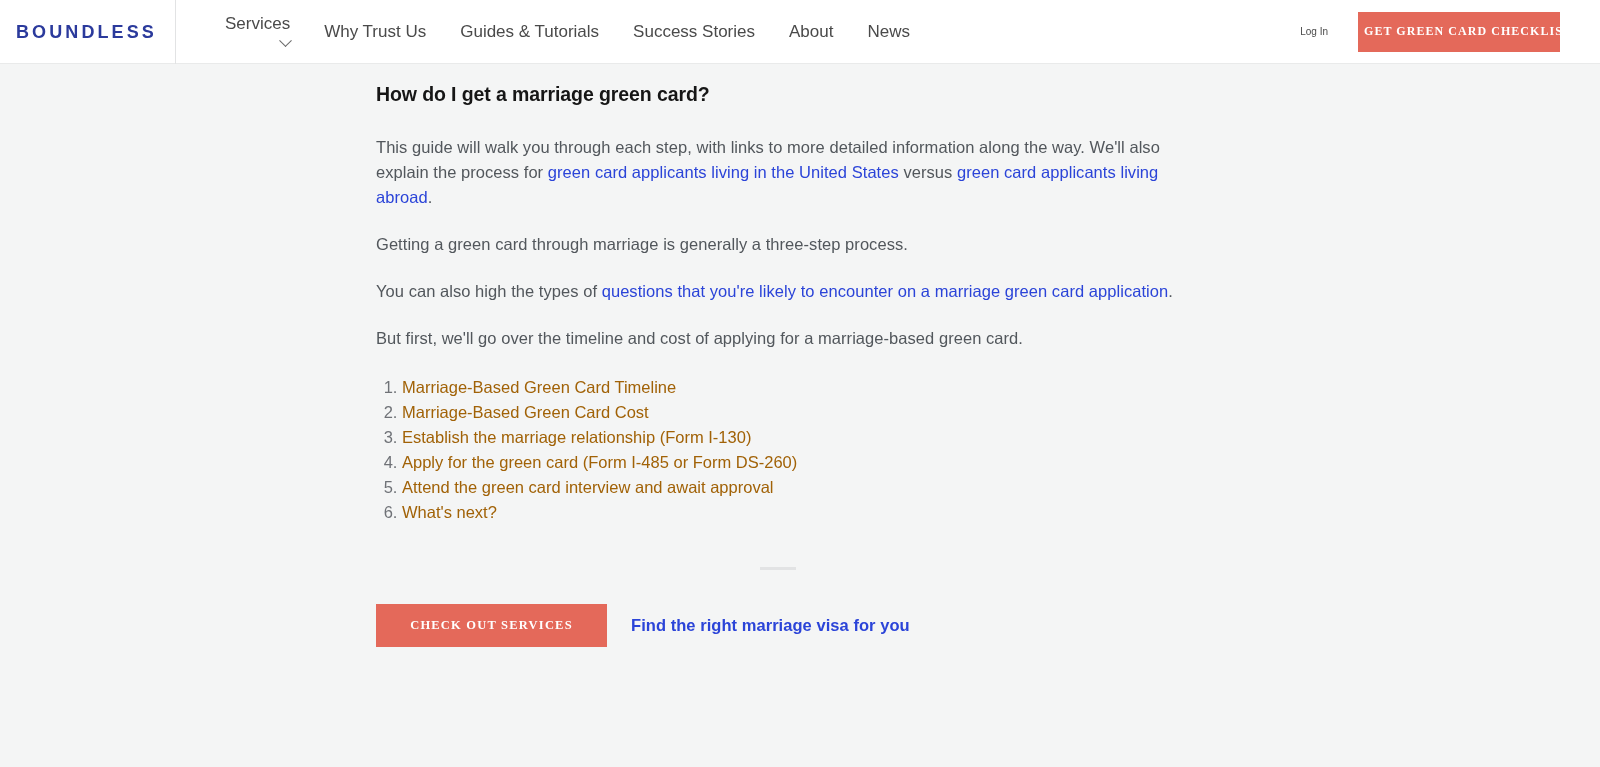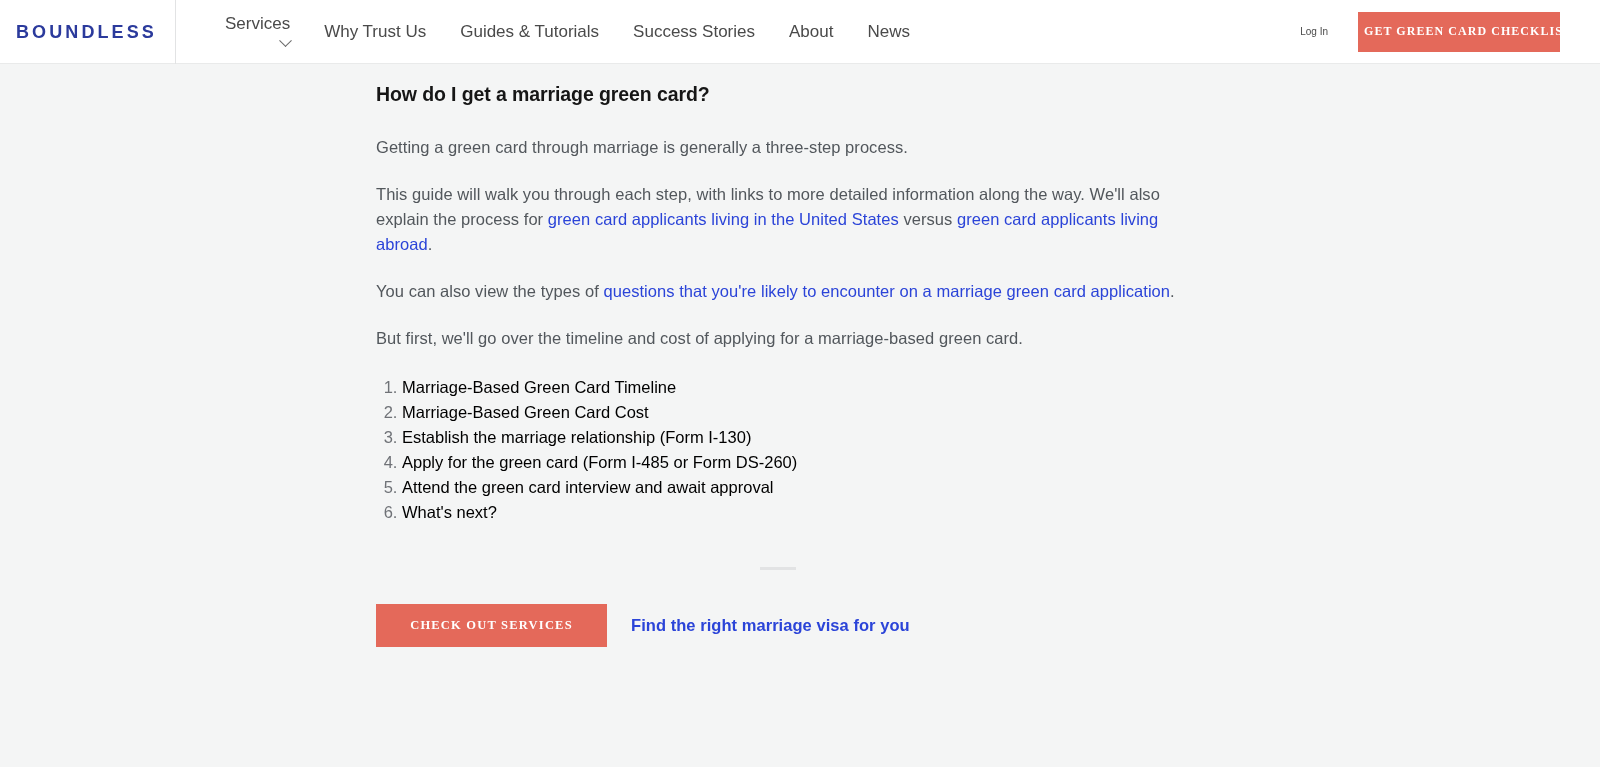--- a/index.html
+++ b/index.html
@@ -145,21 +145,21 @@
     padding-left: 26px;
     list-style-position: outside;
   }
   ol.toc li {
     font-size: 16.5px;
     line-height: 25px;
     color: #6f7277;
     margin-bottom: 0;
   }
   ol.toc li a {
-    color: #000000;
+    color: #a16207;
     text-decoration: none;
     cursor: pointer;
   }
 
   .divider-wrap {
     width: 100%;
     display: flex;
     justify-content: center;
     margin: 42px 0 34px 0;
     padding-right: 8px;
@@ -234,25 +234,25 @@
     <button class="btn-coral header-cta">GET GREEN CARD CHECKLIST</button>
   </div>
 
 </header>
 
 <main class="page-body">
   <article class="article">
 
     <h2 class="article-title">How do I get a marriage green card?</h2>
 
+    <p class="body-text"><span>This guide will walk you through each step, with links to more detailed information along the way. We'll also explain the process for </span><a class="link">green card applicants living in the United States</a><span> versus </span><a class="link">green card applicants living abroad</a><span>.</span></p>
+
     <p class="body-text">Getting a green card through marriage is generally a three-step process.</p>
 
-    <p class="body-text"><span>This guide will walk you through each step, with links to more detailed information along the way. We'll also explain the process for </span><a class="link">green card applicants living in the United States</a><span> versus </span><a class="link">green card applicants living abroad</a><span>.</span></p>
-
-    <p class="body-text"><span>You can also view the types of </span><a class="link">questions that you're likely to encounter on a marriage green card application</a><span>.</span></p>
+    <p class="body-text"><span>You can also high the types of </span><a class="link">questions that you're likely to encounter on a marriage green card application</a><span>.</span></p>
 
     <p class="body-text tight">But first, we'll go over the timeline and cost of applying for a marriage-based green card.</p>
 
     <ol class="toc">
       <li><a>Marriage-Based Green Card Timeline</a></li>
       <li><a>Marriage-Based Green Card Cost</a></li>
       <li><a>Establish the marriage relationship (Form I-130)</a></li>
       <li><a>Apply for the green card (Form I-485 or Form DS-260)</a></li>
       <li><a>Attend the green card interview and await approval</a></li>
       <li><a>What's next?</a></li>

